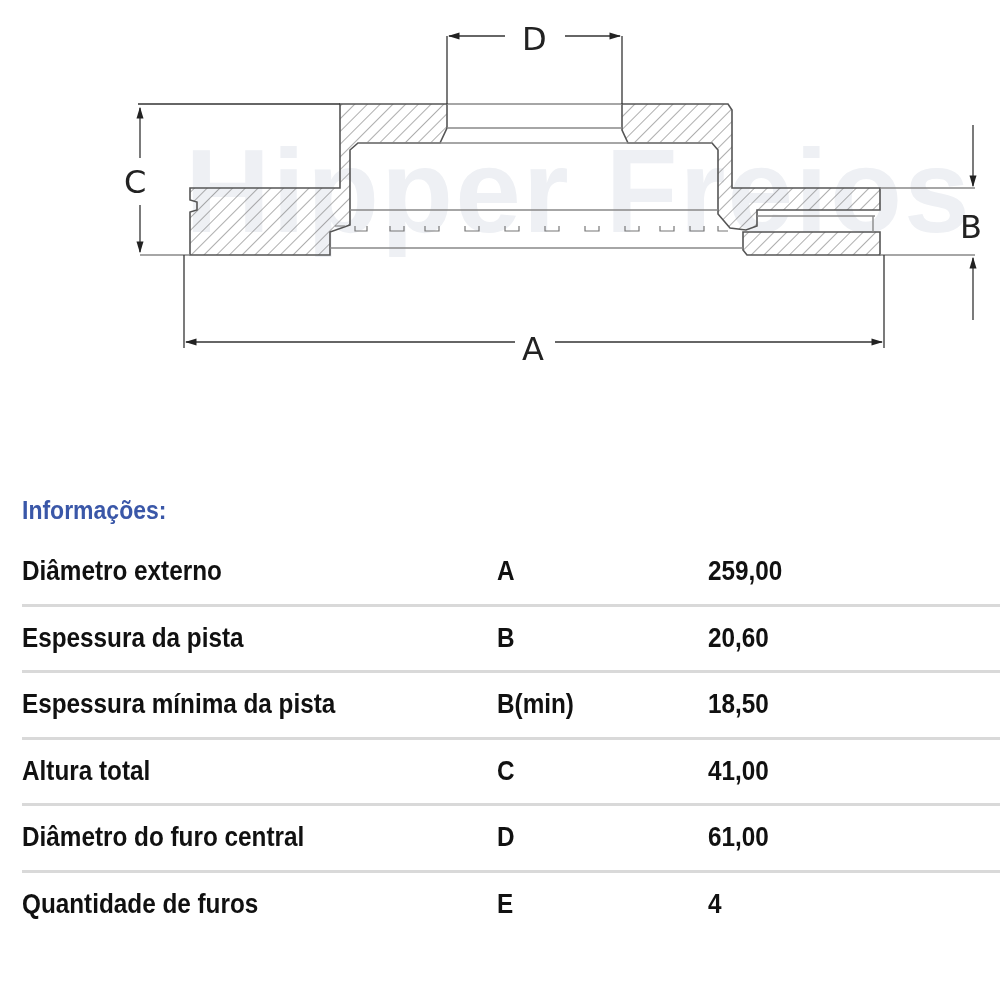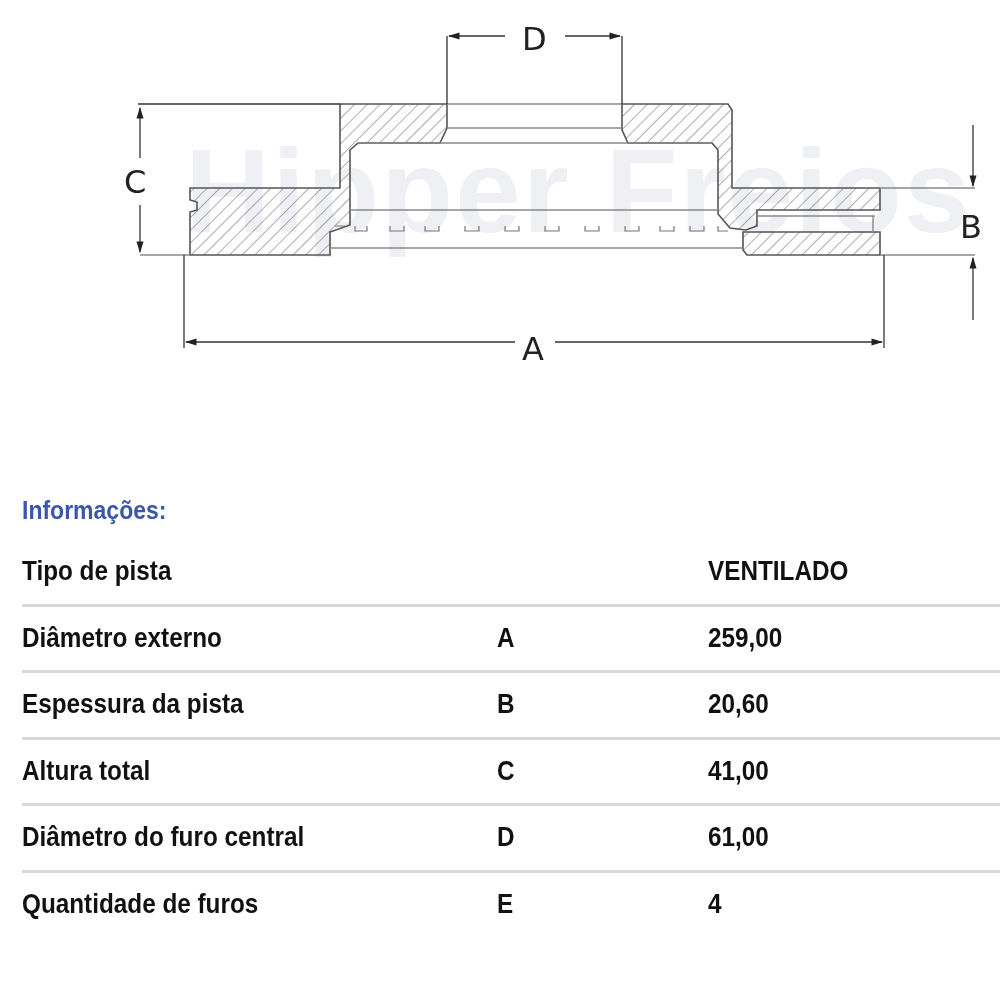--- a/index.html
+++ b/index.html
@@ -84,33 +84,33 @@
   <text class="dim-label" x="522" y="50">D</text>
   <text class="dim-label" x="124" y="193">C</text>
   <text class="dim-label" x="960" y="238">B</text>
   <text class="dim-label" x="522" y="360">A</text>
 </svg>
 
 <div class="info-title">Informações:</div>
 
 <div class="spec-table">
   <div class="row">
-    <span class="cell c-label">Tipo de pista</span>
-    <span class="cell c-code"></span>
-    <span class="cell c-value">VENTILADO</span>
-  </div>
-  <div class="row">
     <span class="cell c-label">Diâmetro externo</span>
     <span class="cell c-code">A</span>
     <span class="cell c-value">259,00</span>
   </div>
   <div class="row">
     <span class="cell c-label">Espessura da pista</span>
     <span class="cell c-code">B</span>
     <span class="cell c-value">20,60</span>
+  </div>
+  <div class="row">
+    <span class="cell c-label">Espessura mínima da pista</span>
+    <span class="cell c-code">B(min)</span>
+    <span class="cell c-value">18,50</span>
   </div>
   <div class="row">
     <span class="cell c-label">Altura total</span>
     <span class="cell c-code">C</span>
     <span class="cell c-value">41,00</span>
   </div>
   <div class="row">
     <span class="cell c-label">Diâmetro do furo central</span>
     <span class="cell c-code">D</span>
     <span class="cell c-value">61,00</span>

